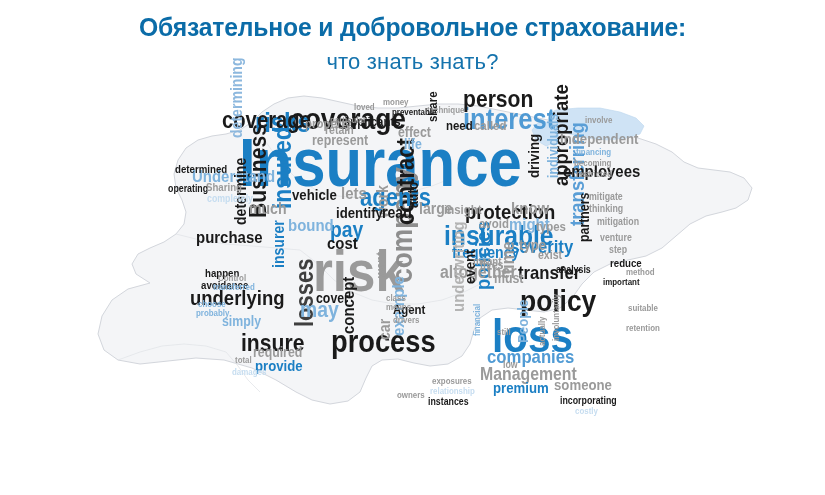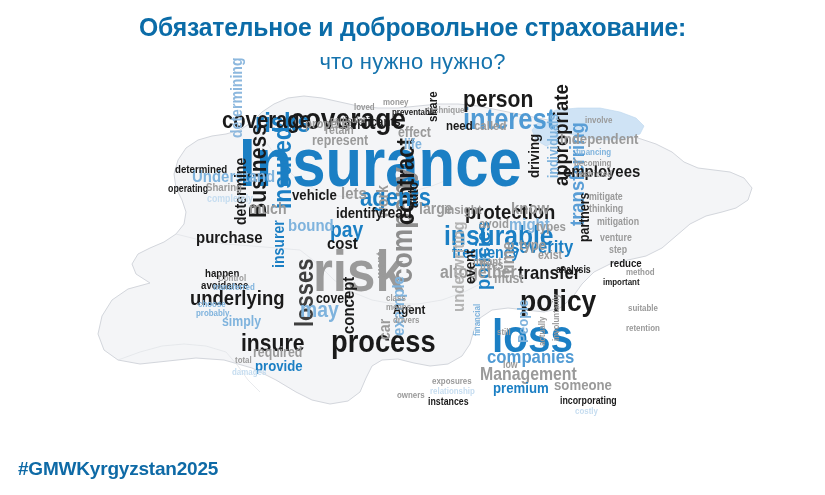--- a/index.html
+++ b/index.html
@@ -54,21 +54,21 @@
     line-height:1;
   }
 </style>
 </head>
 <body>
 
 <div id="slide">
 
   <div id="title-block">
     <div id="page-title">Обязательное и добровольное страхование:</div>
-    <div id="page-subtitle">что нужно нужно?</div>
+    <div id="page-subtitle">что знать знать?</div>
   </div>
 
   <div id="map-layer">
     <svg viewBox="0 0 825 360" xmlns="http://www.w3.org/2000/svg" aria-hidden="true">
       <path class="map-land" d="
         M 150,205
         L 128,211 L 112,222 L 102,238 L 98,256 L 104,272 L 118,282
         L 140,286 L 168,283 L 196,280 L 224,282 L 252,290 L 276,302
         L 296,314 L 312,322 L 330,326 L 348,323 L 360,314 L 366,300
         L 372,288 L 382,282 L 398,281 L 414,285 L 430,288 L 448,286
@@ -229,15 +229,14 @@
       <span class="w rot" style="left: 473px; top: 258px; font-size: 9px; color: rgb(127, 179, 221); font-weight: bold; transform: rotate(-90deg) scaleX(0.88);">financial</span>
       <span class="w" style="left: 497px; top: 250px; font-size: 9px; color: rgb(154, 154, 154); font-weight: bold; transform: scaleX(0.88);">still</span>
       <span class="w" style="left: 480px; top: 182px; font-size: 12px; color: rgb(154, 154, 154); font-weight: bold; transform: scaleX(0.88);">lives</span>
       <span class="w" style="left: 494px; top: 194px; font-size: 14px; color: rgb(154, 154, 154); font-weight: bold; transform: scaleX(0.88);">must</span>
       <span class="w" style="left: 473px; top: 178px; font-size: 11px; color: rgb(154, 154, 154); font-weight: bold; transform: scaleX(0.88);">meant</span>
       <span class="w" style="left: 503px; top: 282px; font-size: 10px; color: rgb(154, 154, 154); font-weight: bold; transform: scaleX(0.88);">low</span>
       <span class="w rot" style="left: 538px; top: 268px; font-size: 9px; color: rgb(154, 154, 154); font-weight: bold; transform: rotate(-90deg) scaleX(0.88);">actually</span>
       <span class="w rot" style="left: 552px; top: 263px; font-size: 9px; color: rgb(154, 154, 154); font-weight: bold; transform: rotate(-90deg) scaleX(0.88);">involuntarily</span>
     </div>
 
-  <div id="hashtag">#GMWKyrgyzstan2025</div>
 
 </div>
 
 </body></html>

